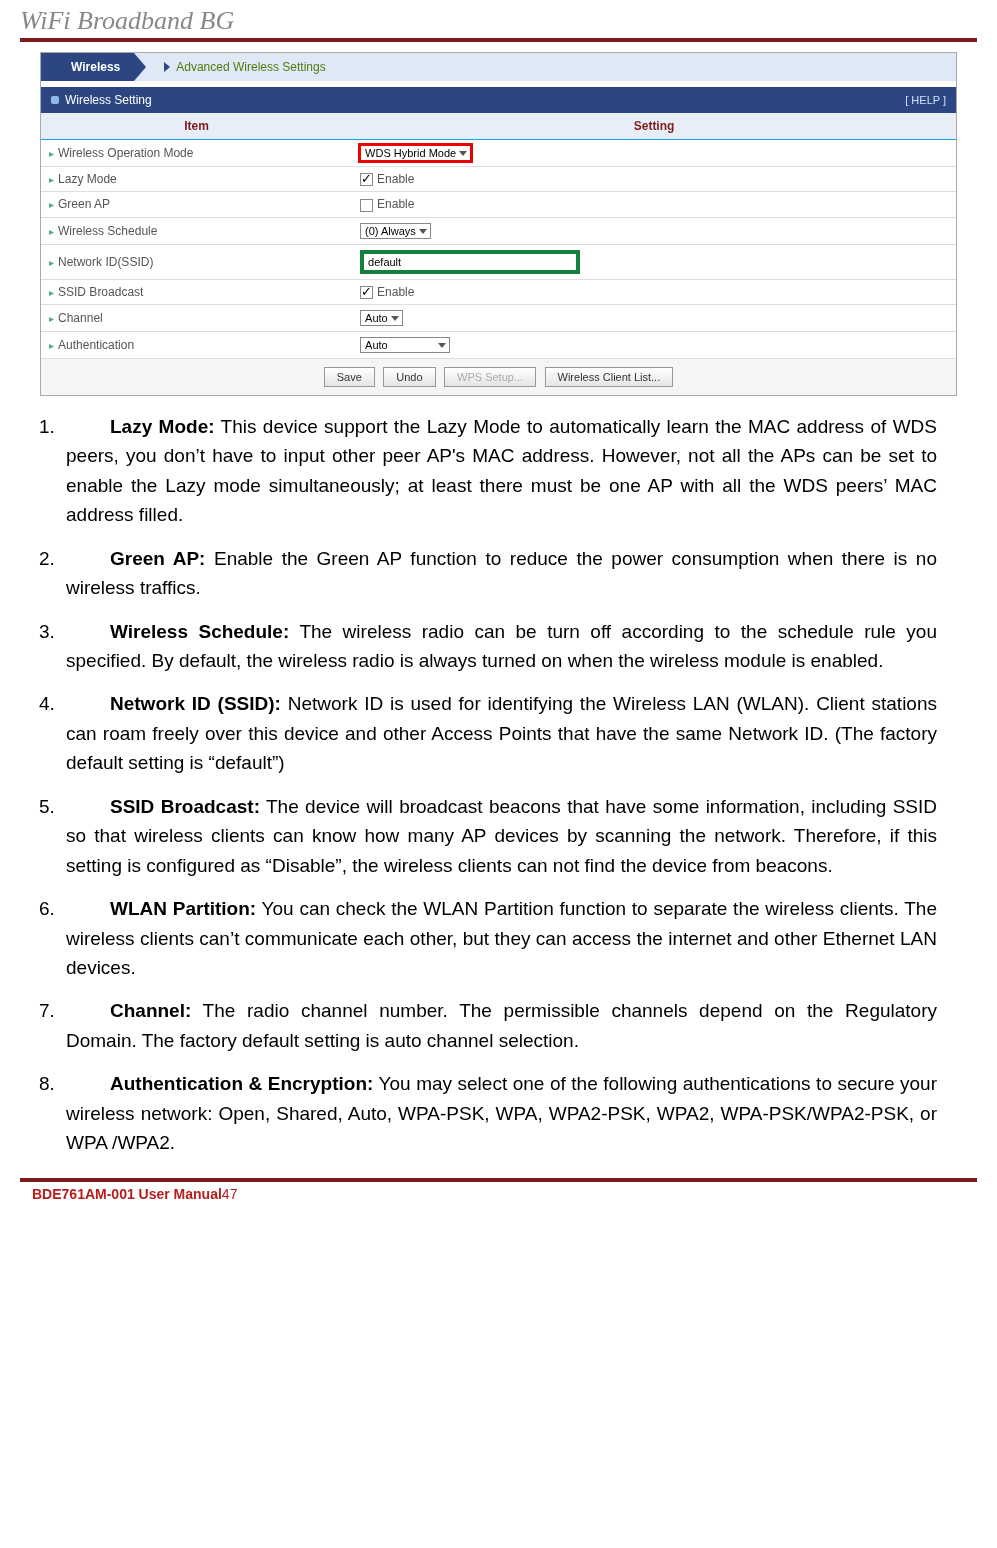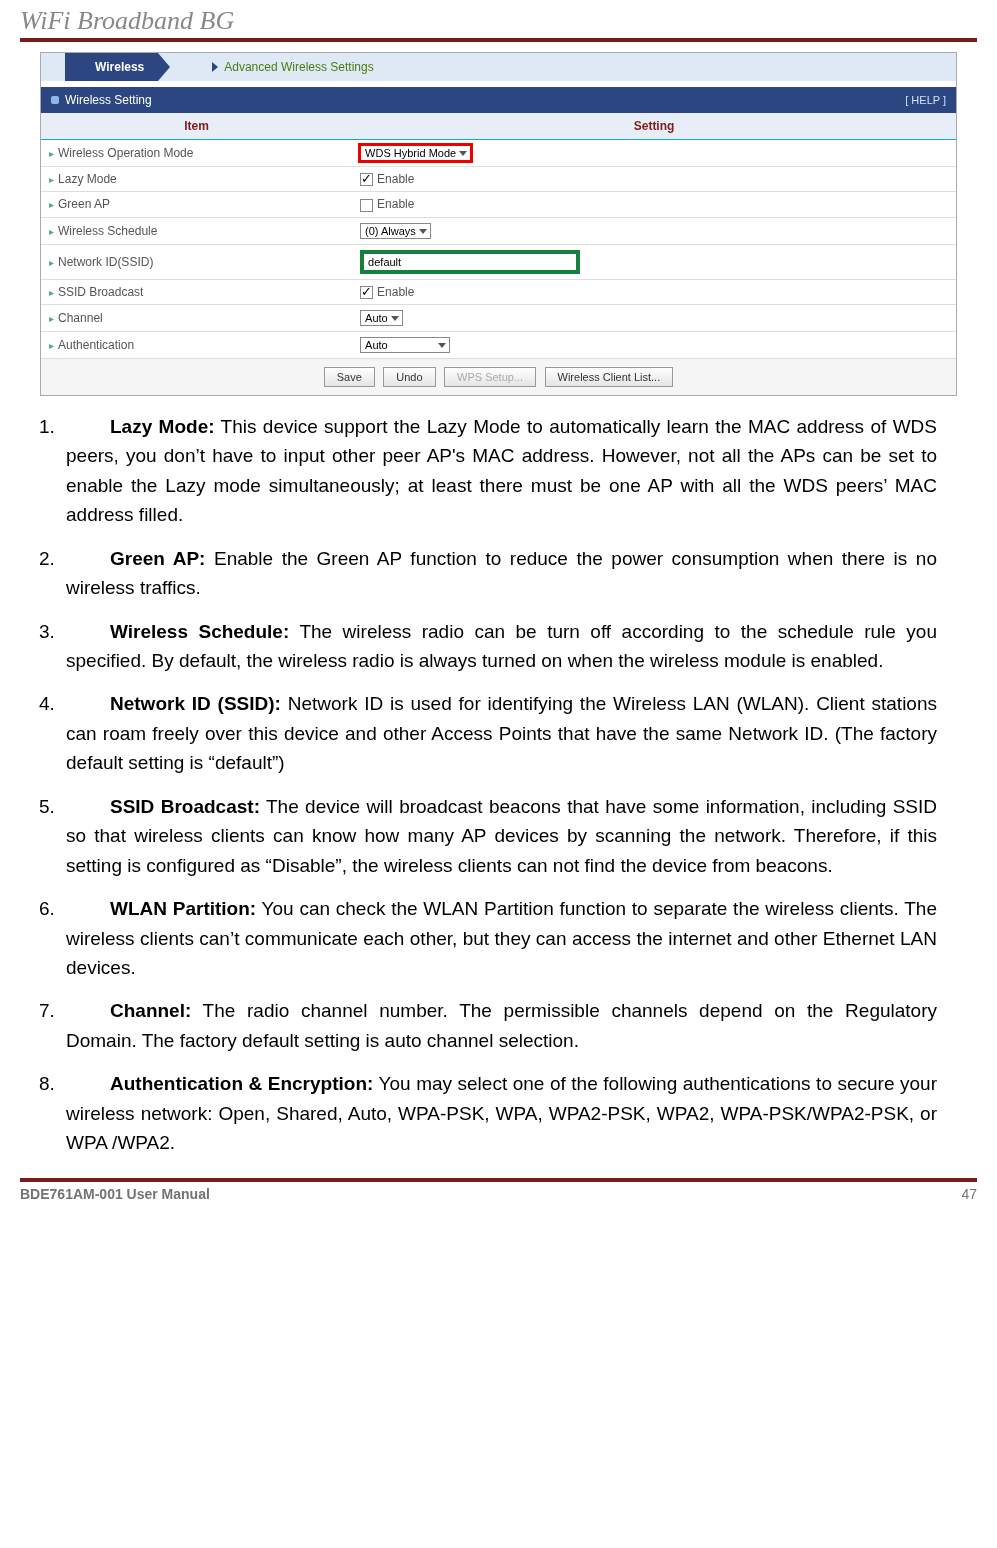--- a/index.html
+++ b/index.html
@@ -31,21 +31,20 @@
     display: flex;
     align-items: stretch;
     height: 28px;
     font-size: 12px;
   }
   .bc-seg {
     display: flex;
     align-items: center;
     padding: 0 14px 0 18px;
     position: relative;
-    margin-left: 24px;
   }
   .bc-seg.first {
     background: #2b4680;
     color: #fff;
     font-weight: bold;
   }
   .bc-seg.second {
     color: #4d7c0f;
     font-weight: normal;
   }
@@ -185,24 +184,23 @@
   }
   ol.content strong { font-weight: bold; margin-left: 44px; }
   
   .footer-rule {
     height: 4px;
     background: #7a1a1a;
     margin: 0 20px;
   }
   .footer {
     display: flex;
-    justify-content: space-between;
-    padding: 4px 20px 10px 20px;
+    padding: 4px 20px 10px 32px;
     font-size: 14px;
-    color: #737373;
+    color: #b91c1c;
   }
   .footer .left { font-weight: bold; }
 </style>
 </head>
 <body>
 
 <div class="page-header">WiFi Broadband BG</div>
 <div class="header-rule"></div>
 
 <div class="screenshot">

